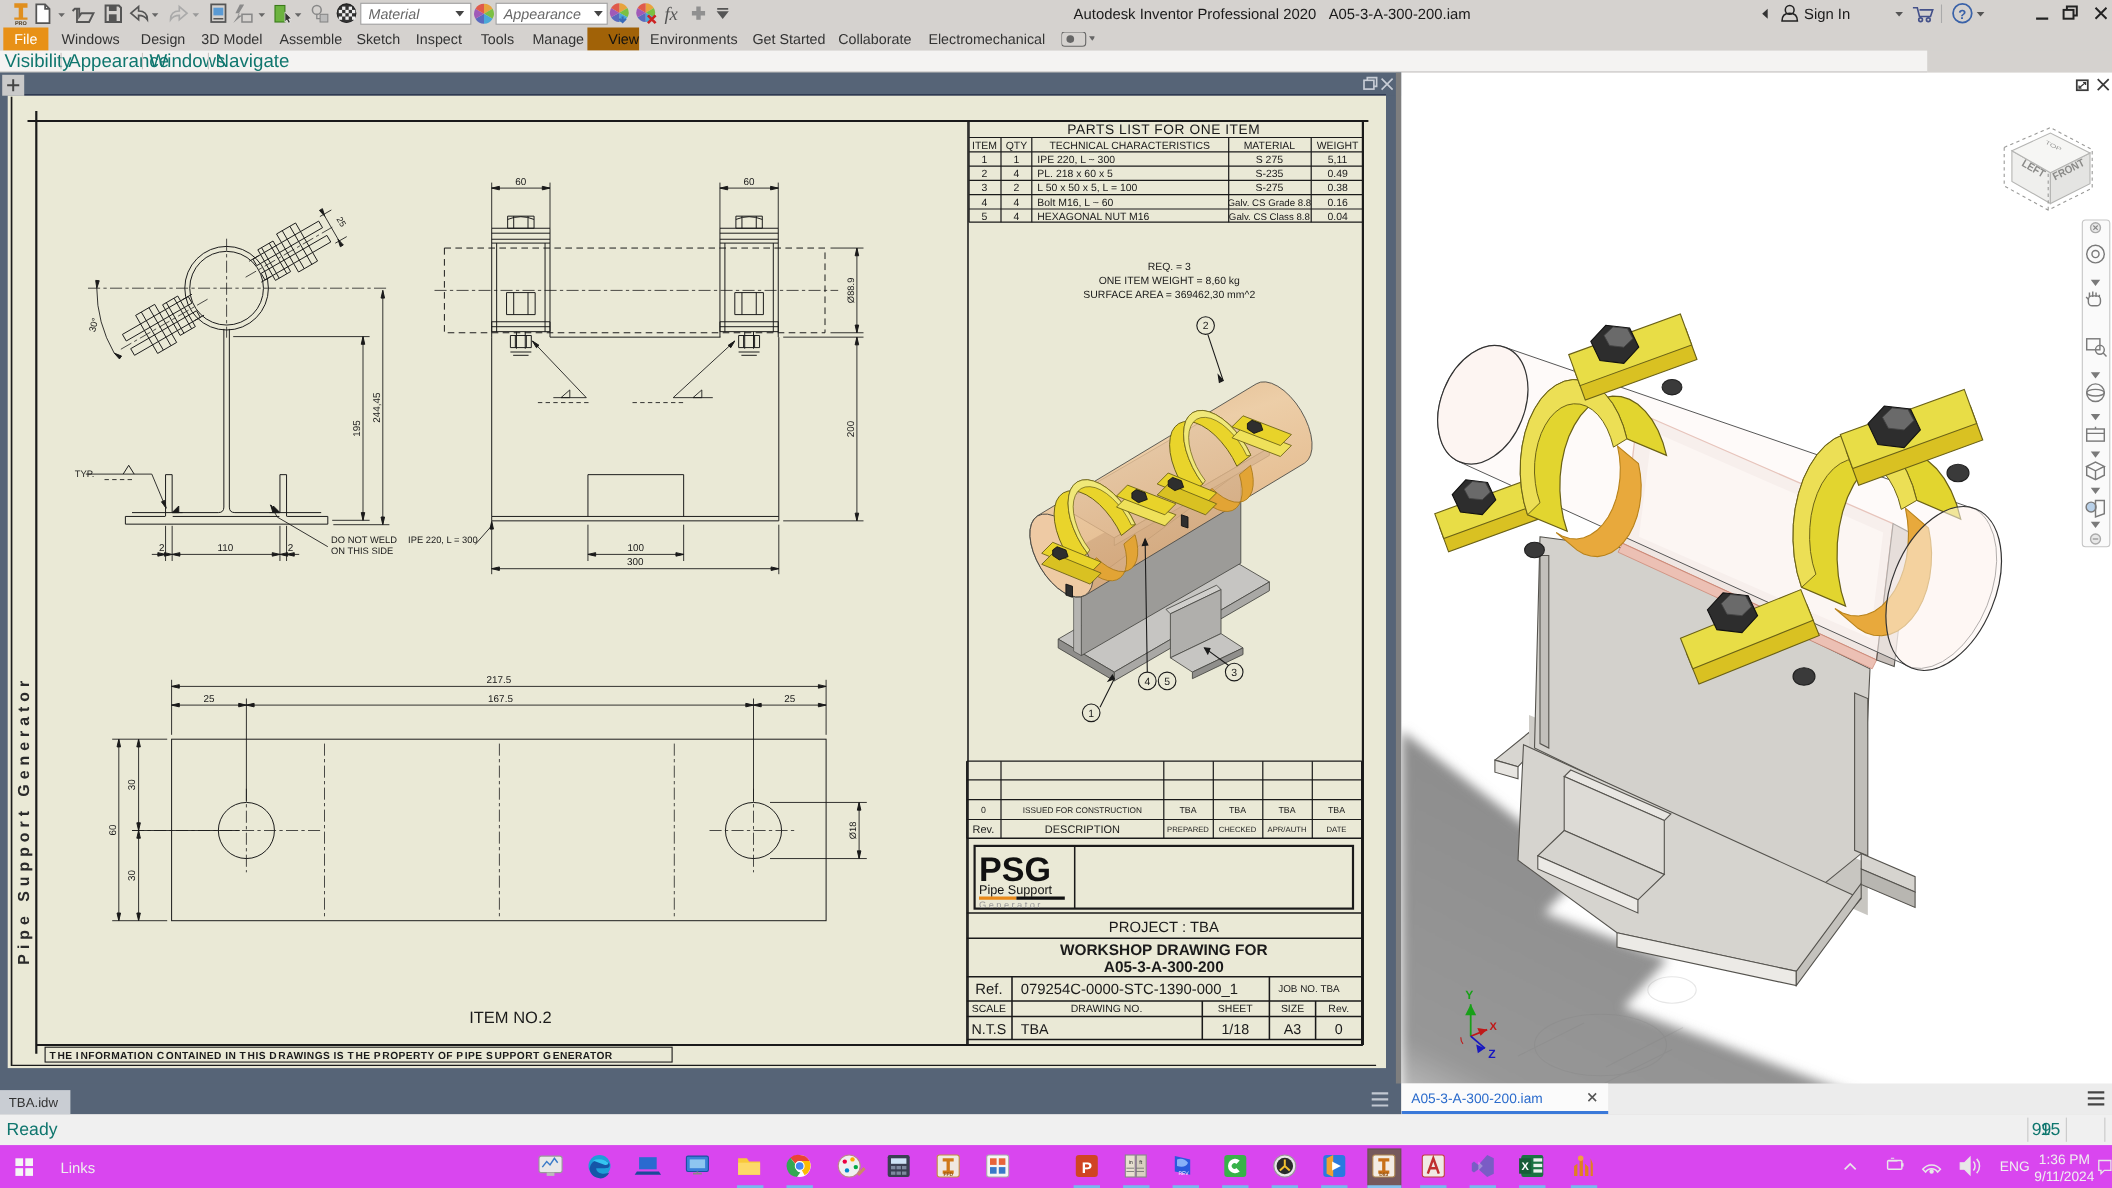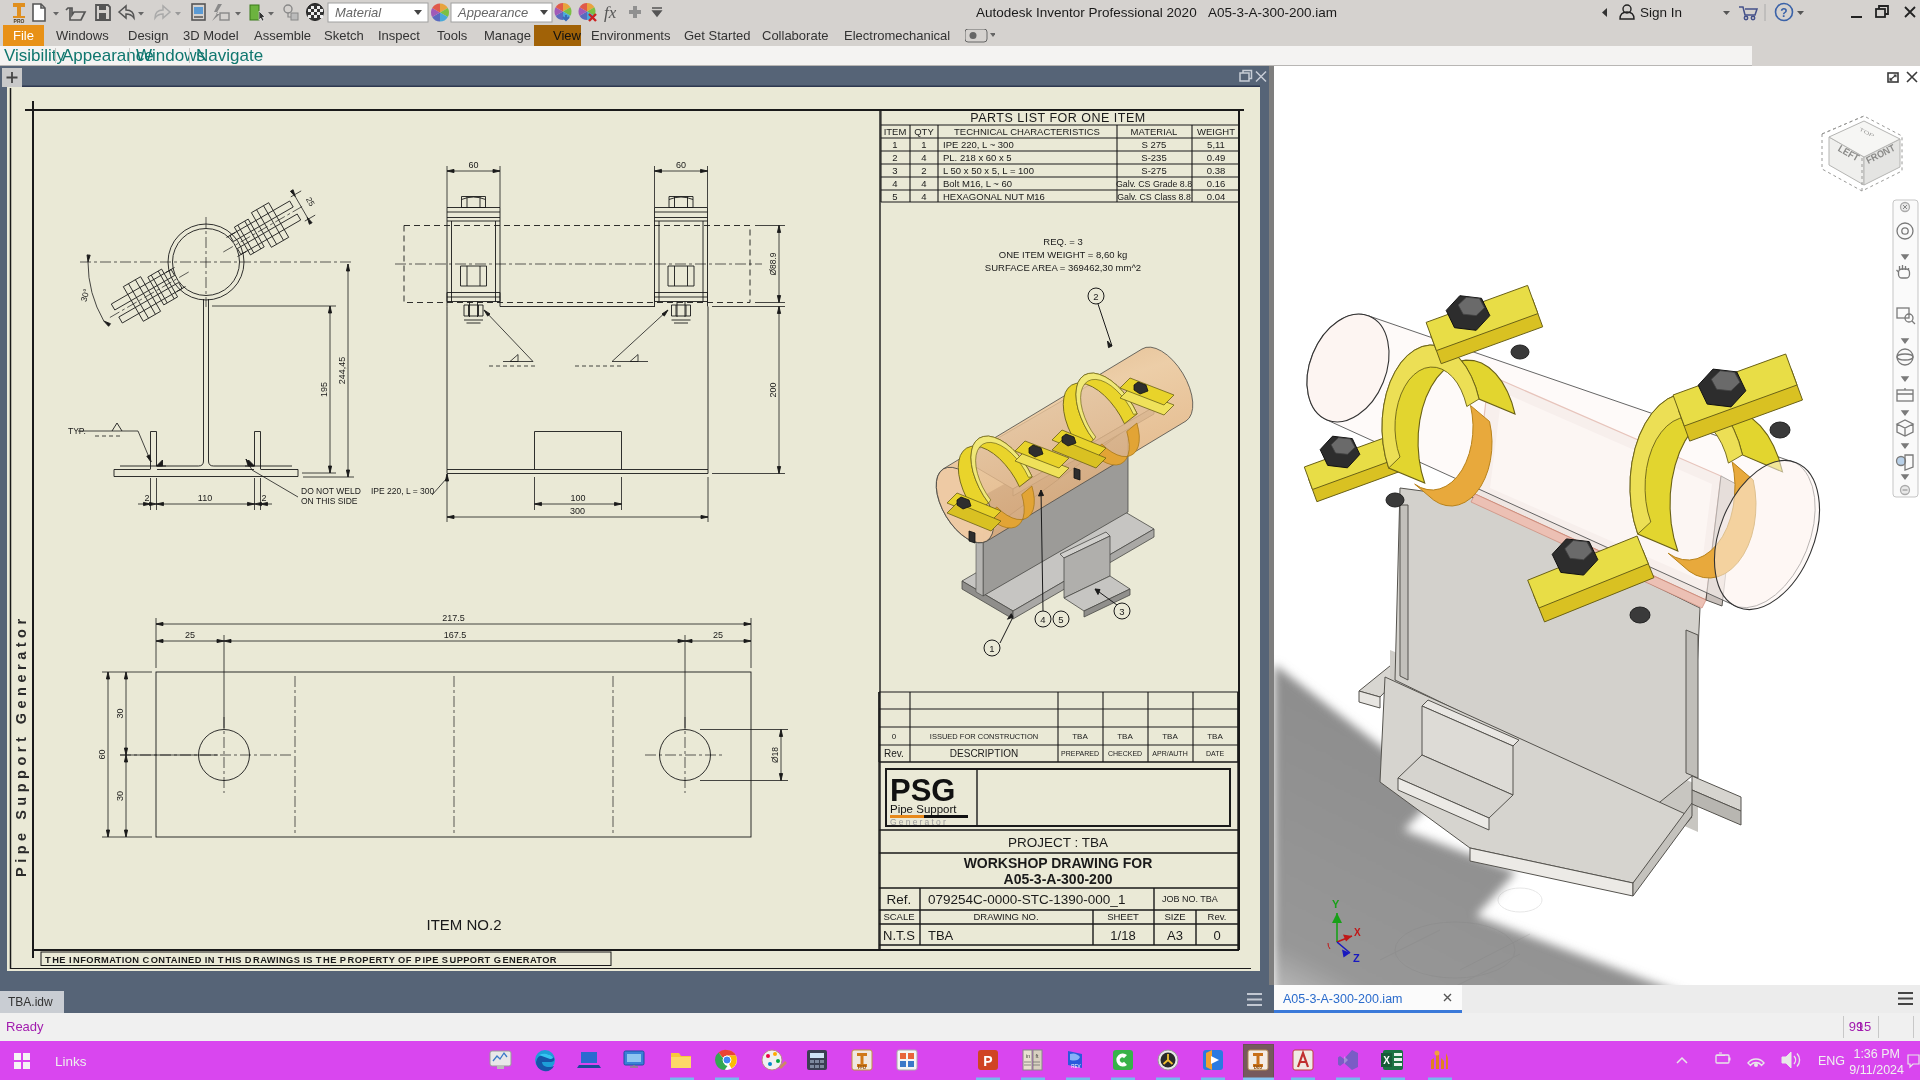--- a/index.html
+++ b/index.html
@@ -10,21 +10,21 @@
 #qat{left:0;top:0;width:1920px;height:25px;background:#d5d2cf}
 #tabs{left:0;top:25px;width:1920px;height:21px;background:#d5d2cf;font-size:13px;color:#333}
 #tabs .t{position:absolute;top:0;height:21px;line-height:21px}
 #menurow{left:0;top:46px;width:1752px;height:20px;background:#f4f3f2;border-bottom:1px solid #b8b6b4;font-size:17px;color:#0f766e}
 #menurow .m{position:absolute;top:0;height:19px;line-height:19px}
 #menurow .sep{position:absolute;top:2px;height:15px;width:1px;background:#c8c6c4}
 
 #lwin{left:0;top:66px;width:1274px;height:947px;background:#566477}
 #rwin{left:1274px;top:66px;width:646px;height:947px;background:#ffffff}
 
-#statusbar{left:0;top:1013px;width:1920px;height:28px;background:#f0f0f0;font-size:13px;color:#a21caf}
+#statusbar{left:0;top:1013px;width:1920px;height:28px;background:#f0f0f0;font-size:16px;color:#0f766e}
 #taskbar{left:0;top:1041px;width:1920px;height:39px;background:#d946ef}
 svg .dl{stroke:#1a1a1a;stroke-width:0.8;fill:none}
 svg .dt{fill:#1a1a1a;stroke:none;font-family:"Liberation Sans",sans-serif}
 svg .cl{stroke:#1a1a1a;stroke-width:0.7;fill:none;stroke-dasharray:11,3,3,3}
 svg .dash{stroke:#1a1a1a;stroke-width:0.9;fill:none;stroke-dasharray:6,4}
 </style>
 </head>
 <body>
 <div id="app">
   <div class="abs" id="qat">

